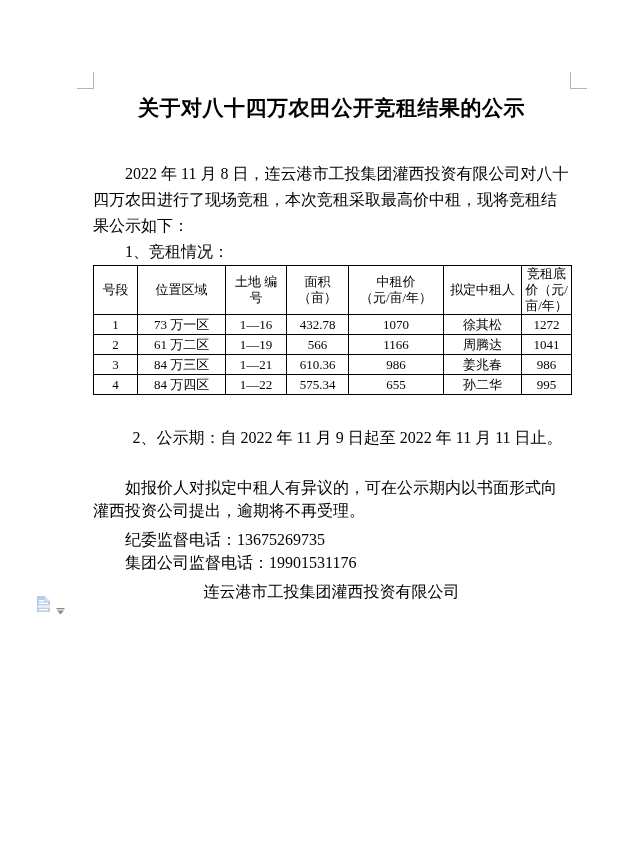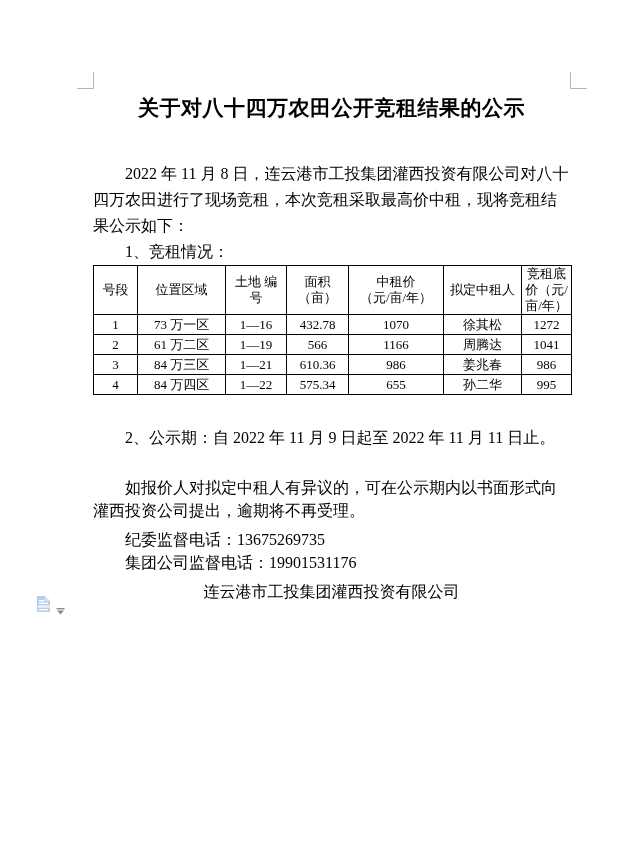--- a/index.html
+++ b/index.html
@@ -59,21 +59,21 @@
     vertical-align: middle;
     padding: 0 1px;
     overflow: hidden;
   }
   .results-table th {
     height: 48px;
     line-height: 16px;
     white-space: pre-line;
   }
   .results-table td { height: 19px; line-height: 17px; }
-  .sec2 { margin-top: 30px; }
+  .sec2 { margin-top: 30px; text-align: center; }
   .objection { margin-top: 25px; line-height: 23px; }
   .phone { line-height: 23px; }
   .phone-first { margin-top: 6px; }
   .sig-company { margin-top: 5px; line-height: 25px; text-align: center; }
   .sig-date { line-height: 25px; text-align: right; padding-right: 35px; }
 
   .paste-widget {
     position: absolute;
     left: 36px;
     top: 595px;

